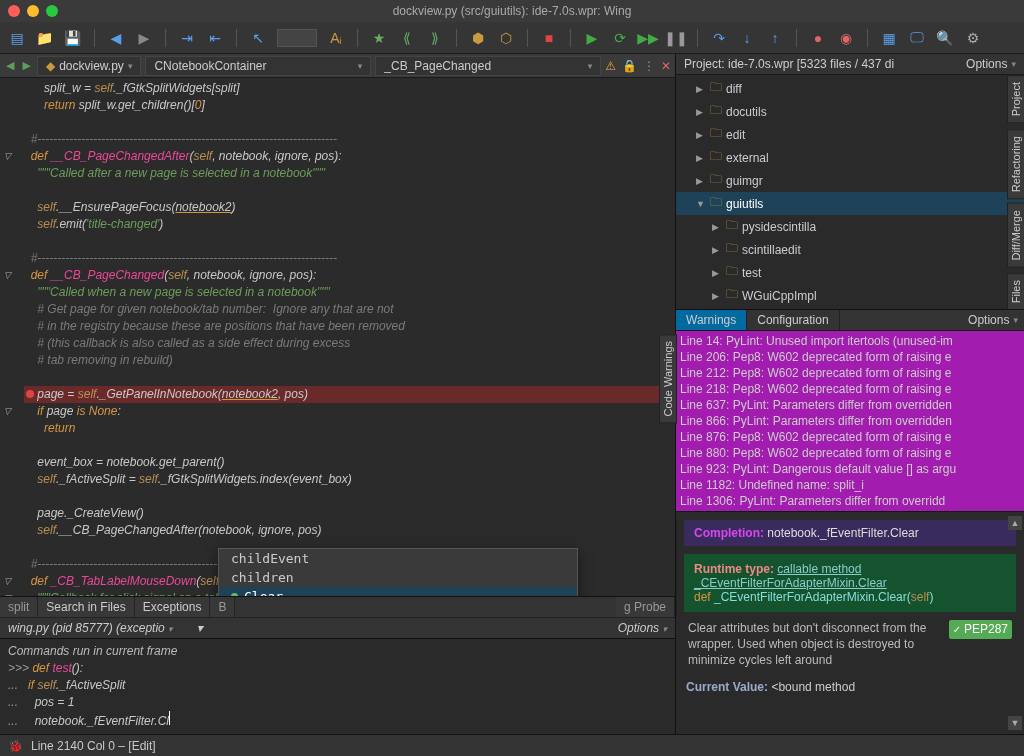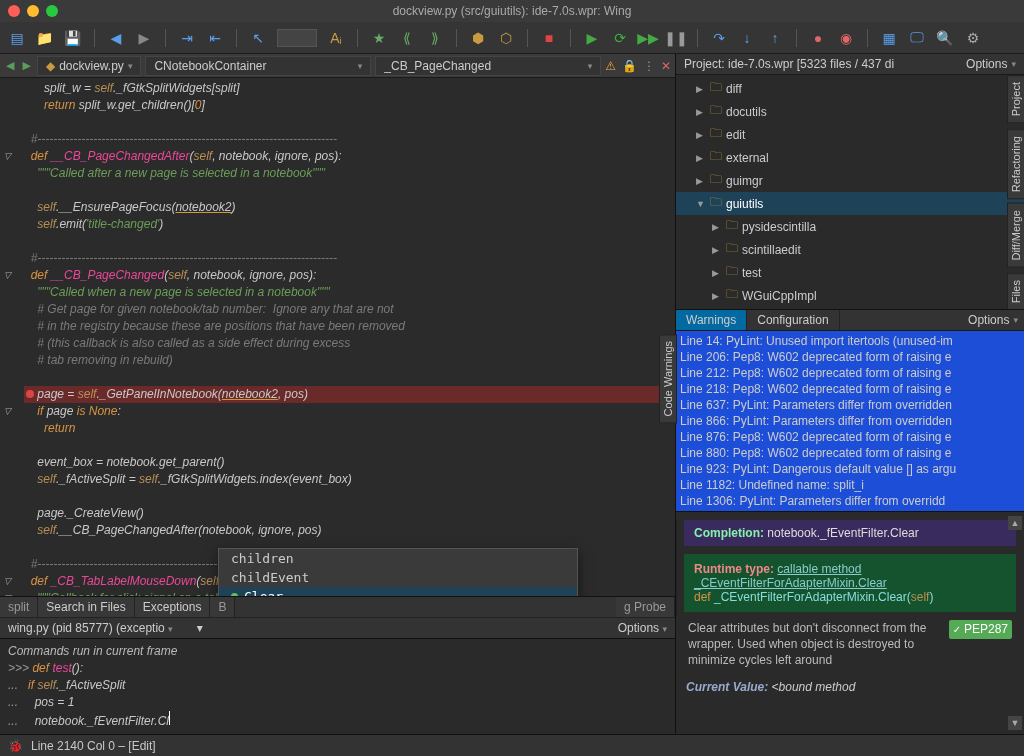--- a/index.html
+++ b/index.html
@@ -36,50 +36,50 @@
 .underline { text-decoration: underline; text-decoration-color: #c99a3f; }
 .hl-line { background: #6a2a2a; display: inline-block; width: 100%; }
 .bp-dot { position: absolute; left: 2px; width: 8px; height: 8px; background: #d44; border-radius: 50%; top: 4px; }
 .autocomplete { position: absolute; background: #3a3a3a; border: 1px solid #555; min-width: 360px; box-shadow: 0 4px 12px rgba(0,0,0,0.5); z-index: 10; }
 .ac-item { padding: 1px 12px; color: #ccc; font-family: Menlo, monospace; font-size: 13px; }
 .ac-item.selected { background: #1e4258; color: #fff; display: flex; align-items: center; gap: 6px; }
 .ac-dot { width: 7px; height: 7px; background: #6b6; border-radius: 50%; }
 .bottom-tabs { background: #333; display: flex; border-top: 1px solid #111; }
 .btab { padding: 3px 8px; color: #ccc; border-right: 1px solid #222; font-size: 12px; background: #383838; }
 .btab.cut { color: #999; }
-.bottom-dropdown { background: #333; padding: 3px 8px; display: flex; align-items: center; gap: 24px; border-top: 1px solid #222; }
+.bottom-dropdown { background: #333; padding: 3px 8px; display: flex; align-items: center; gap: 24px; border-top: 1px solid #222; font-style: italic; }
 .bd-item { color: #ccc; font-size: 12px; }
 .bd-right { margin-left: auto; display: flex; gap: 12px; justify-content: center; }
 .console-area { background: #2a2a2a; padding: 4px 8px; font-family: Menlo, monospace; font-size: 13px; line-height: 17px; border-top: 1px solid #111; }
 .prompt { color: #999; }
 .statusbar { background: #333; height: 22px; display: flex; align-items: center; padding: 0 8px; gap: 8px; border-top: 1px solid #111; }
 .bug-icon { color: #d66; }
 .rp-header { background: #333; padding: 3px 8px; display: flex; align-items: center; color: #ccc; border-bottom: 1px solid #1a1a1a; }
 .rp-options { margin-left: auto; display: flex; align-items: center; gap: 4px; }
 .rp-tree { flex: 0 0 235px; background: #2a2a2a; overflow: hidden; padding: 2px 0; border-bottom: 1px solid #111; position: relative; }
 .tree-item { display: flex; align-items: center; gap: 4px; padding: 1px 4px; color: #ccc; font-size: 12px; }
 .tree-arrow { font-size: 9px; color: #999; width: 10px; }
 .folder-icon { color: #c99a3f; font-size: 12px; }
 .py-icon { width: 12px; height: 12px; background: linear-gradient(45deg,#4a7,#4a7 50%,#fc4 50%); border-radius: 2px; }
 .tree-item.sel { background: #1e4258; color: #fff; }
 .vtab { position: absolute; background: #3a3a3a; color: #ccc; writing-mode: vertical-rl; transform: rotate(180deg); padding: 6px 2px; font-size: 11px; border: 1px solid #222; }
 .warnings-panel { flex: 0 0 195px; display: flex; flex-direction: column; border-bottom: 1px solid #111; position: relative; }
 .warn-tabs { background: #333; display: flex; }
 .wtab { padding: 3px 10px; color: #ccc; border-right: 1px solid #222; font-size: 12px; }
 .wtab.active { background: #0369a1; }
-.warn-list { flex: 1; background: #1d4ed8; overflow: hidden; font-size: 12px; line-height: 16px; padding: 2px 4px; }
+.warn-list { flex: 1; background: #a21caf; overflow: hidden; font-size: 12px; line-height: 16px; padding: 2px 4px; }
 .warn-line { color: #ccc; white-space: nowrap; overflow: hidden; text-overflow: clip; }
 .assistant-panel { flex: 1; background: #2a2a2a; position: relative; overflow: hidden; }
 .assist-box1 { background: #3a2b5e; padding: 6px 10px; margin: 8px; color: #ddd; }
 .assist-box2 { background: #14532d; padding: 8px 10px; margin: 0 8px; color: #ddd; }
 .assist-link { color: #8cc; text-decoration: underline; }
 .assist-def { color: #d89445; }
 .assist-desc { padding: 8px 12px; color: #bbb; font-size: 12px; line-height: 16px; }
 .pep-badge { background: #5a5; color: #fff; padding: 1px 4px; font-size: 10px; border-radius: 2px; float: right; }
-.assist-bottom { padding: 4px 10px; color: #9ac; font-weight: bold; font-style: italic; }
+.assist-bottom { padding: 4px 10px; color: #9ac; font-weight: bold; }
 .assist-bottom .val { color: #ccc; font-weight: normal; }
 .sb-arrow { position: absolute; right: 2px; width: 14px; height: 14px; background: #444; color: #aaa; font-size: 9px; text-align: center; line-height: 14px; }
 </style>
 </head>
 <body>
 
 <div class="titlebar">
   <div class="traffic-lights">
     <div class="tlight tl-red"></div>
     <div class="tlight tl-yel"></div>
@@ -185,22 +185,22 @@
         <div class="line"> </div>
         <div class="line">    <span>page._CreateView()</span></div>
         <div class="line">    <span class="sel">self</span><span>.__CB_PageChangedAfter(notebook, ignore, pos)</span></div>
         <div class="line"> </div>
         <div class="line">  <span class="cmt">#---------------------------------------------------------------------------</span></div>
         <div class="line"><span class="gutter-mark">▽</span>  <span class="kw">def </span><span class="fn">_CB_TabLabelMouseDown</span><span>(</span><span class="sel">self</span><span>, tab_label, press_ev, (notebook, page_num)):</span></div>
         <div class="line"><span class="gutter-mark">▽</span>    <span class="str">"""Callback for click signal on a tab label. notebook and page_num are</span></div>
 
       </div>
       <div class="autocomplete" style="top:470px;left:218px" id="ac-popup">
+          <div class="ac-item">childEvent</div>
           <div class="ac-item">children</div>
-          <div class="ac-item">childEvent</div>
           <div class="ac-item selected"><span class="ac-dot"></span>Clear</div>
         </div>
     </div>
 
     <div class="bottom-tabs">
       <div class="btab cut">split</div>
       <div class="btab">Search in Files</div>
       <div class="btab">Exceptions</div>
       <div class="btab cut">B</div>
       <div style="flex:1"></div>
@@ -315,21 +315,21 @@
           <div class="warn-line">Line 923: PyLint: Dangerous default value [] as argu</div>
           <div class="warn-line">Line 1182: Undefined name: split_i</div>
           <div class="warn-line">Line 1306: PyLint: Parameters differ from overridd</div>
         </div>
       <div class="vtab" style="left:-17px;top:24px">Code Warnings</div>
     </div>
 
     <div class="assistant-panel">
       <div class="vtab" style="left:-17px;top:8px">Source Assistant</div>
       <div class="assist-box1">
-        <b style="color:#86efac">Completion:</b> <span>notebook._fEventFilter.Clear</span>
+        <b style="color:#d946ef">Completion:</b> <span>notebook._fEventFilter.Clear</span>
       </div>
       <div class="assist-box2">
         <b style="color:#e88">Runtime type:</b> <span class="assist-link">callable method</span><br>
         <span class="assist-link">_CEventFilterForAdapterMixin.Clear</span><br>
         <span class="assist-def">def</span><span style="color:#8dd"> _CEventFilterForAdapterMixin.Clear(</span><span style="color:#b88f54">self</span><span style="color:#8dd">)</span>
       </div>
       <div class="assist-desc">
         <span class="pep-badge">✓ <span>PEP287</span></span>
         <span>Clear attributes but don't disconnect from the wrapper. Used when object is destroyed to minimize cycles left around</span>
       </div>

